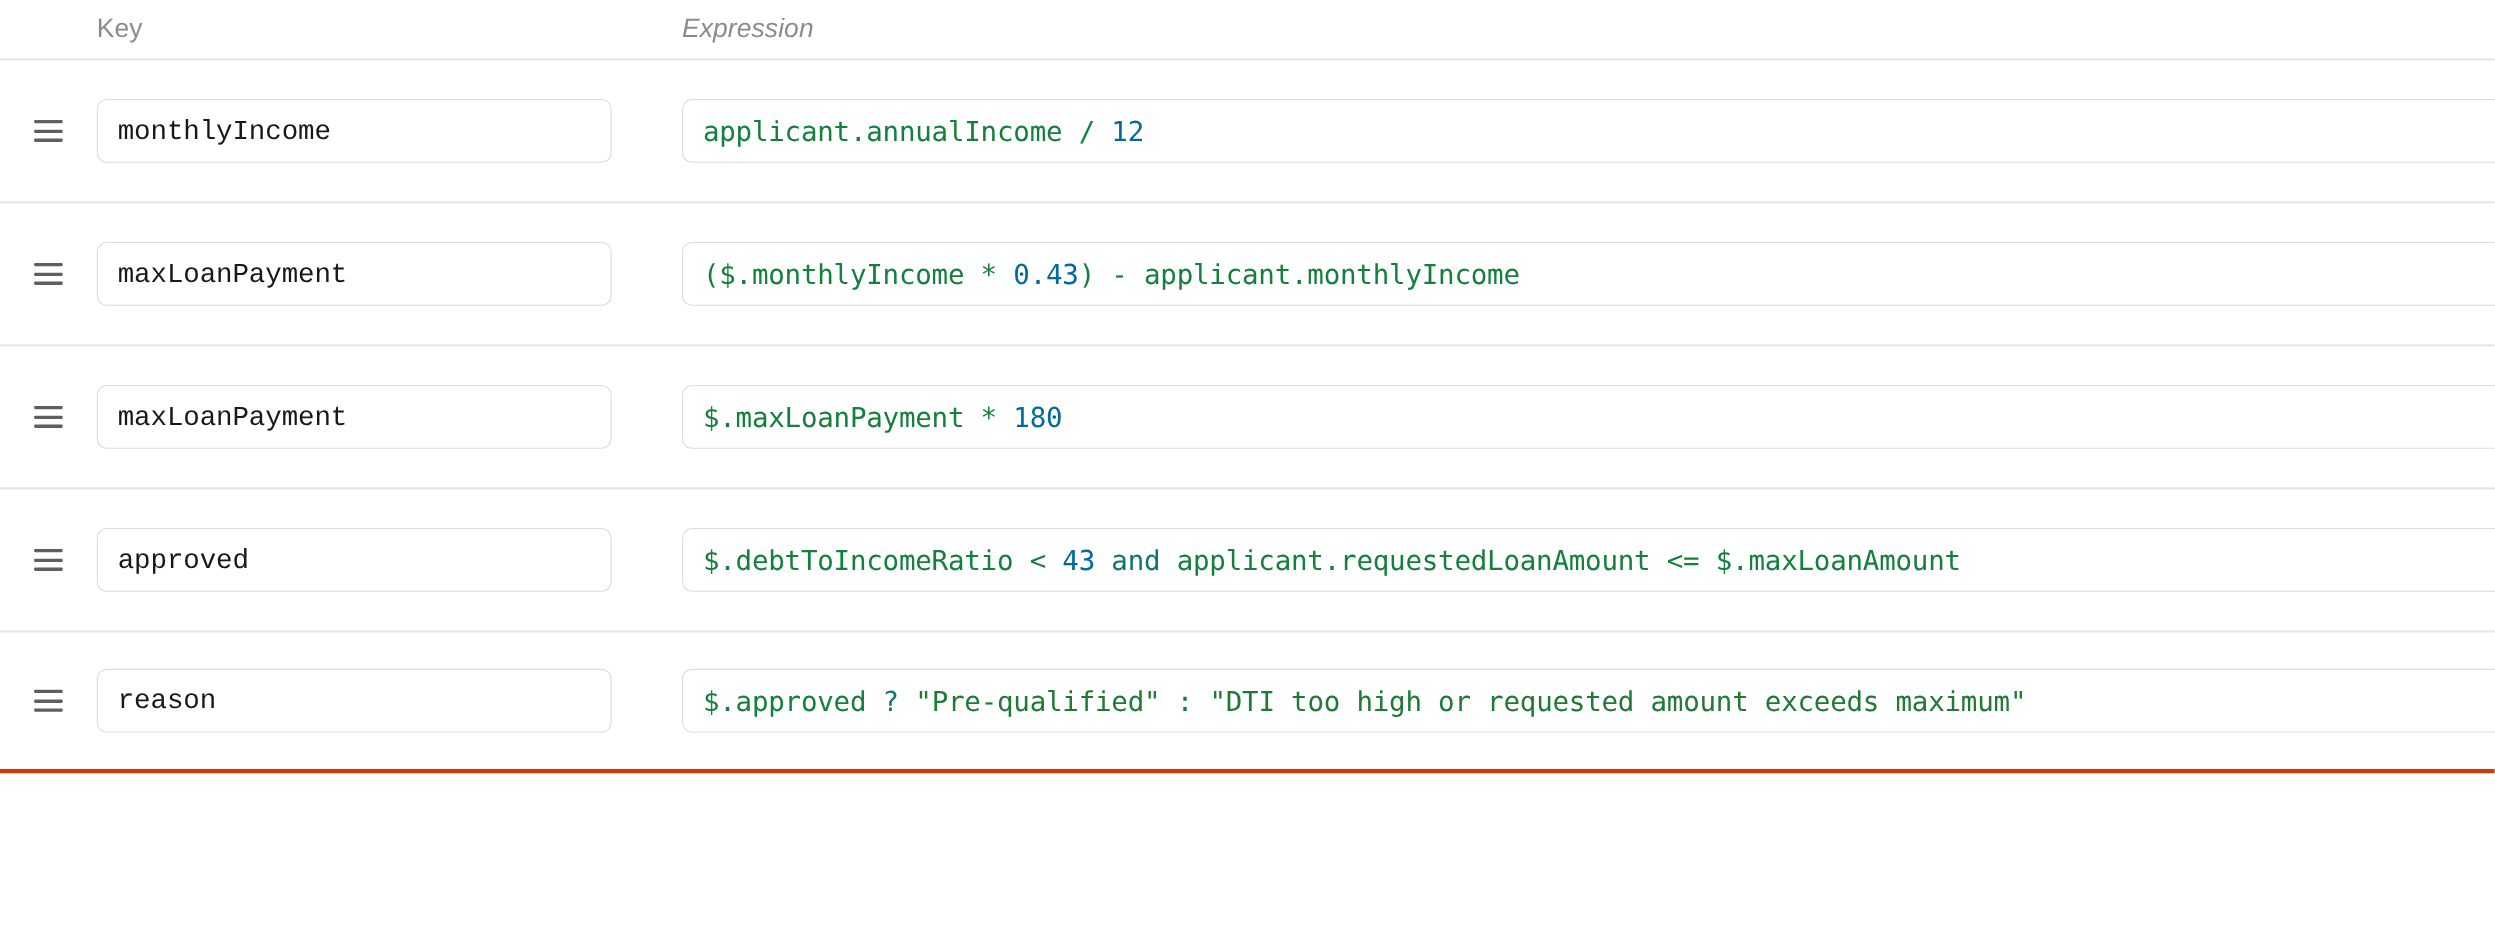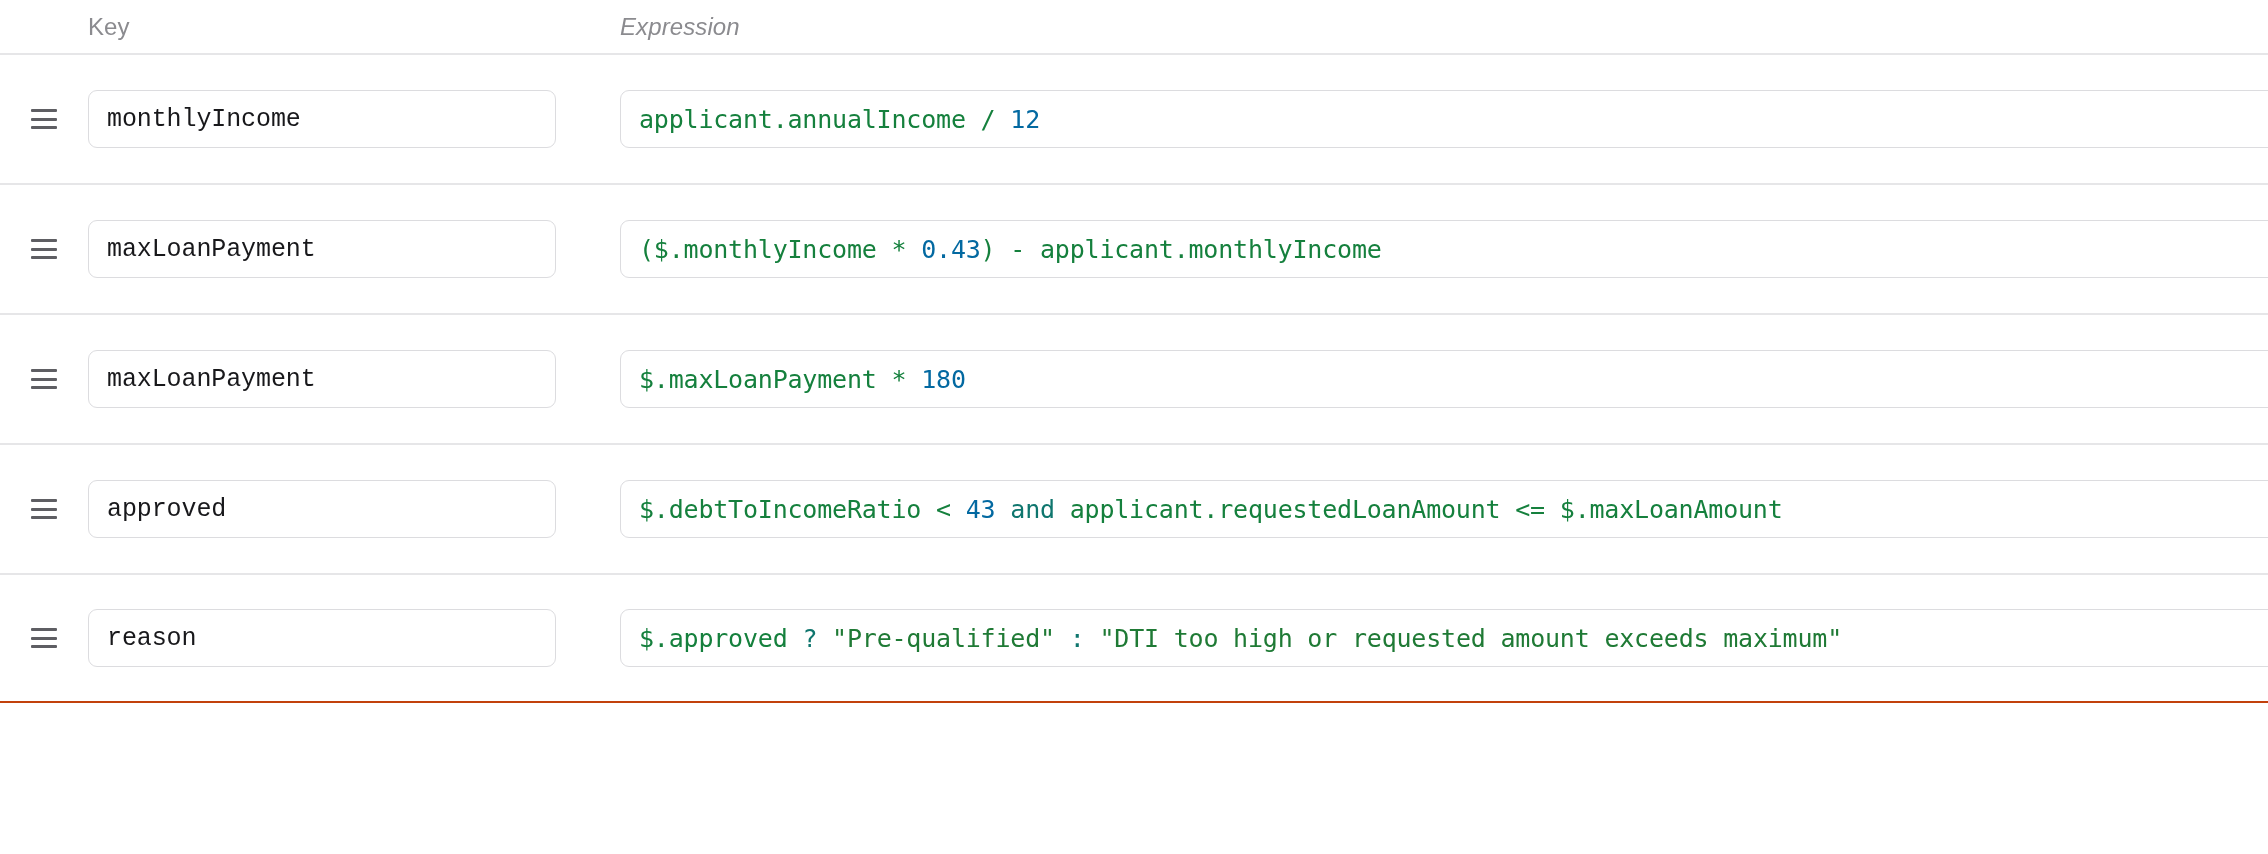--- a/index.html
+++ b/index.html
@@ -48,21 +48,21 @@
   .rows { display: block; }
 
   .row {
     height: 130px;
     display: flex;
     align-items: center;
     border-top: 2px solid #e6e6e8;
     background: #ffffff;
   }
   .row:last-child {
-    border-bottom: 2px solid #c2410c;
+    border-bottom: 4px solid #c2410c;
   }
 
   .handle-cell {
     width: 88px;
     flex: 0 0 88px;
     display: flex;
     align-items: center;
     justify-content: center;
     cursor: grab;
   }

